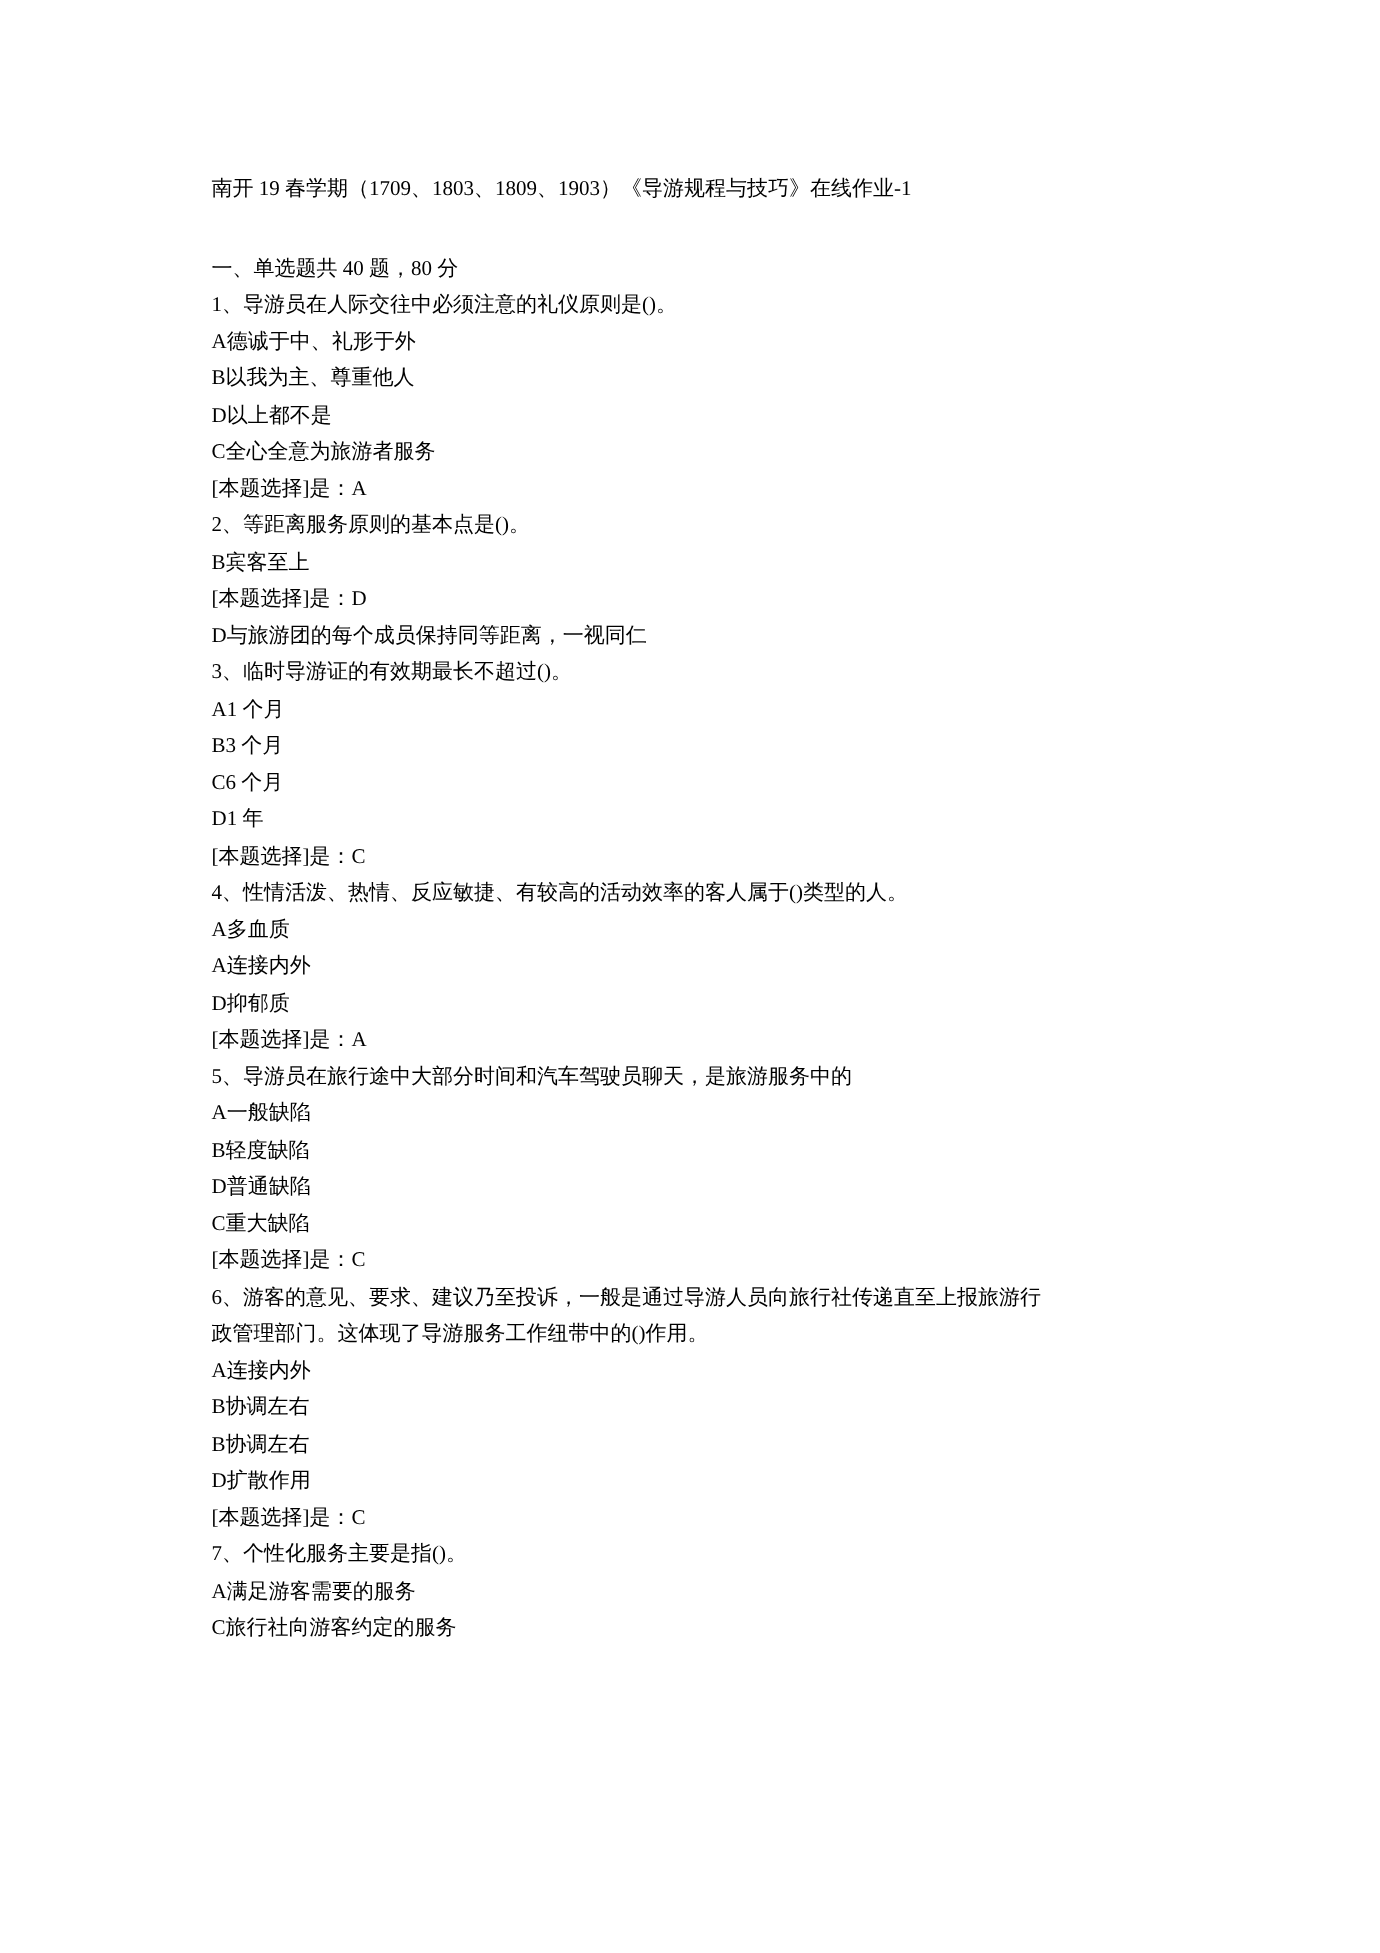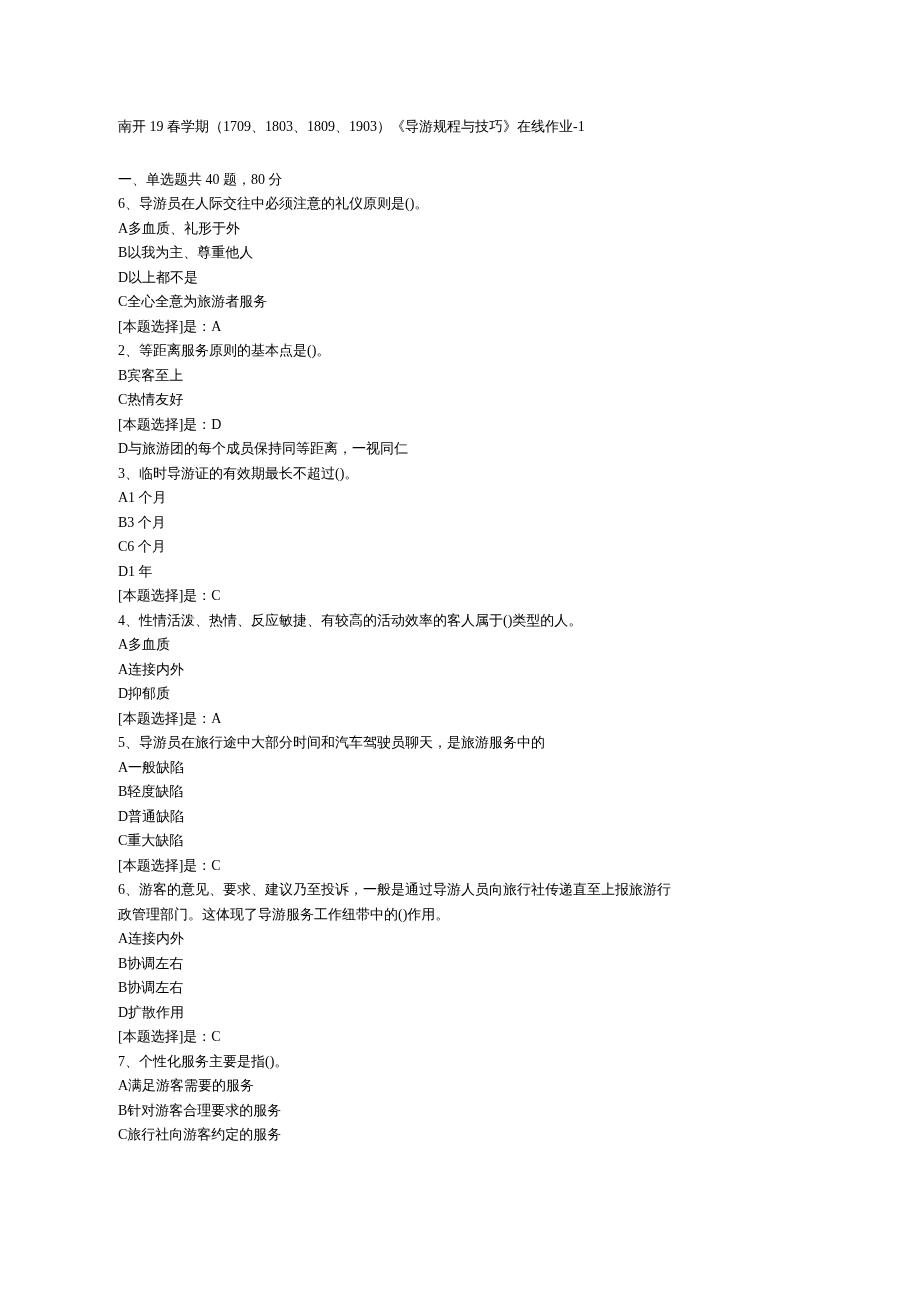--- a/index.html
+++ b/index.html
@@ -9,49 +9,49 @@
     font-family: "SimSun", "宋体", serif;
     font-size: 14px;
     line-height: 1.75;
     color: #000000;
   }
   .page {
     width: 736px;
     min-height: 1302px;
     padding: 115px 62px 60px 118px;
     box-sizing: border-box;
+    margin-left: 23px;
   }
   .title {
     margin-bottom: 28px;
   }
   .section-header {
   }
   .line {
     white-space: pre-wrap;
   }
 </style>
 </head>
 <body>
 
 <div class="page">
 
   <div class="title line">南开 19 春学期（1709、1803、1809、1903）《导游规程与技巧》在线作业-1</div>
 
   <div class="section-header line">一、单选题共 40 题，80 分</div>
 
   <div id="questions-container">
-      <div class="line">6、导游员在人际交往中必须注意的礼仪原则是()。</div>
-      <div class="line">A多血质、礼形于外</div>
+      <div class="line">1、导游员在人际交往中必须注意的礼仪原则是()。</div>
+      <div class="line">A德诚于中、礼形于外</div>
       <div class="line">B以我为主、尊重他人</div>
       <div class="line">D以上都不是</div>
       <div class="line">C全心全意为旅游者服务</div>
       <div class="line">[本题选择]是：A</div>
       <div class="line">2、等距离服务原则的基本点是()。</div>
       <div class="line">B宾客至上</div>
-      <div class="line">C热情友好</div>
       <div class="line">[本题选择]是：D</div>
       <div class="line">D与旅游团的每个成员保持同等距离，一视同仁</div>
       <div class="line">3、临时导游证的有效期最长不超过()。</div>
       <div class="line">A1 个月</div>
       <div class="line">B3 个月</div>
       <div class="line">C6 个月</div>
       <div class="line">D1 年</div>
       <div class="line">[本题选择]是：C</div>
       <div class="line">4、性情活泼、热情、反应敏捷、有较高的活动效率的客人属于()类型的人。</div>
       <div class="line">A多血质</div>
@@ -65,17 +65,16 @@
       <div class="line">C重大缺陷</div>
       <div class="line">[本题选择]是：C</div>
       <div class="line">6、游客的意见、要求、建议乃至投诉，一般是通过导游人员向旅行社传递直至上报旅游行政管理部门。这体现了导游服务工作纽带中的()作用。</div>
       <div class="line">A连接内外</div>
       <div class="line">B协调左右</div>
       <div class="line">B协调左右</div>
       <div class="line">D扩散作用</div>
       <div class="line">[本题选择]是：C</div>
       <div class="line">7、个性化服务主要是指()。</div>
       <div class="line">A满足游客需要的服务</div>
-      <div class="line">B针对游客合理要求的服务</div>
       <div class="line">C旅行社向游客约定的服务</div>
     </div>
 
 </div>
 
 </body></html>

